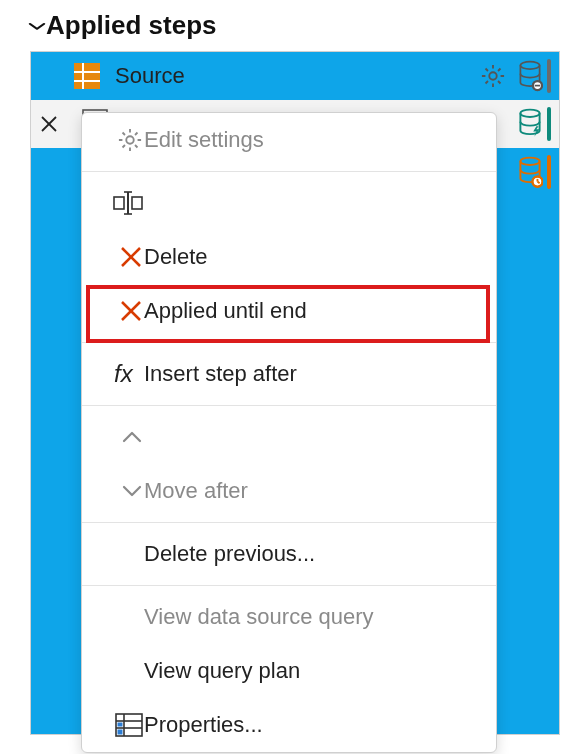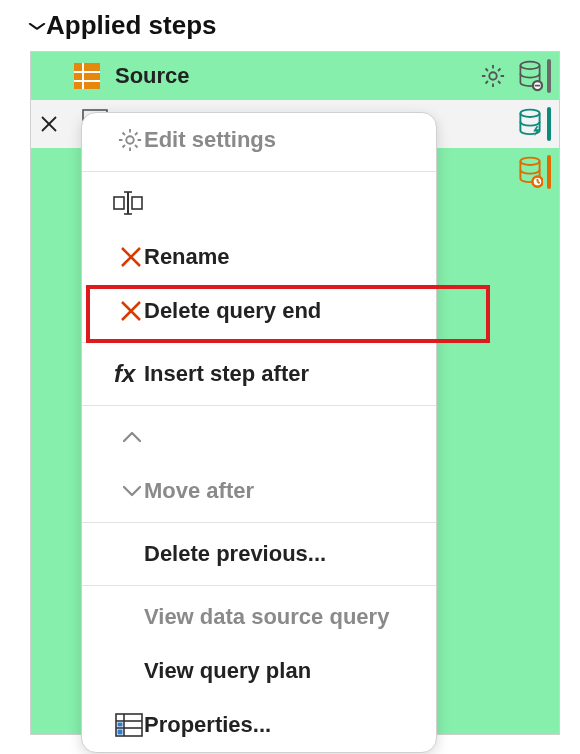--- a/index.html
+++ b/index.html
@@ -28,24 +28,23 @@
       display: inline-block;
     }
     .header-title {
       font-size: 26px;
       font-weight: 600;
       color: #111;
     }
     .panel {
       margin: 0 20px 0 30px;
       border: 1px solid #d0d0d0;
-      background: #86efac;
+      background: #0ea5e9;
       position: relative;
       height: 684px;
-      font-weight: bold;
     }
     .step-row {
       display: flex;
       align-items: center;
       height: 48px;
       padding: 0 8px;
       gap: 10px;
     }
     .step-highlighted {
       background: #f3f3f3;
@@ -64,25 +63,25 @@
     }
     .right-icons {
       display: flex;
       align-items: center;
       gap: 10px;
     }
     .context-menu {
       position: absolute;
       left: 50px;
       top: 60px;
-      width: 356px;
+      width: 416px;
       background: #ffffff;
       border: 1px solid #d0d0d0;
       box-shadow: 0 4px 14px rgba(0,0,0,0.15);
-      border-radius: 15px;
+      border-radius: 6px;
       z-index: 10;
     }
     .menu-item {
       display: flex;
       align-items: center;
       height: 54px;
       padding: 0 12px;
       gap: 0;
       cursor: pointer;
     }
@@ -250,31 +249,31 @@
       </span>
     </div>
 
     <div class="menu-item">
       <span class="menu-icon-slot">
         <svg width="26" height="26" viewBox="0 0 26 26">
           <line x1="4" y1="4" x2="22" y2="22" stroke="#d83b01" stroke-width="2.5"></line>
           <line x1="22" y1="4" x2="4" y2="22" stroke="#d83b01" stroke-width="2.5"></line>
         </svg>
       </span>
-      <span class="menu-label">Rename</span>
+      <span class="menu-label">Delete</span>
     </div>
 
     <div class="menu-item">
       <span class="menu-icon-slot">
         <svg width="26" height="26" viewBox="0 0 26 26">
           <line x1="4" y1="4" x2="22" y2="22" stroke="#d83b01" stroke-width="2.5"></line>
           <line x1="22" y1="4" x2="4" y2="22" stroke="#d83b01" stroke-width="2.5"></line>
         </svg>
       </span>
-      <span class="menu-label">Delete query end</span>
+      <span class="menu-label">Applied until end</span>
     </div>
 
     <div class="menu-sep"></div>
 
     <div class="menu-item">
       <span class="menu-icon-slot">
         <svg width="30" height="26" viewBox="0 0 30 26">
           <text x="0" y="21" font-family="'Times New Roman', serif" font-style="italic" font-size="24" fill="#222">fx</text>
         </svg>
       </span>

